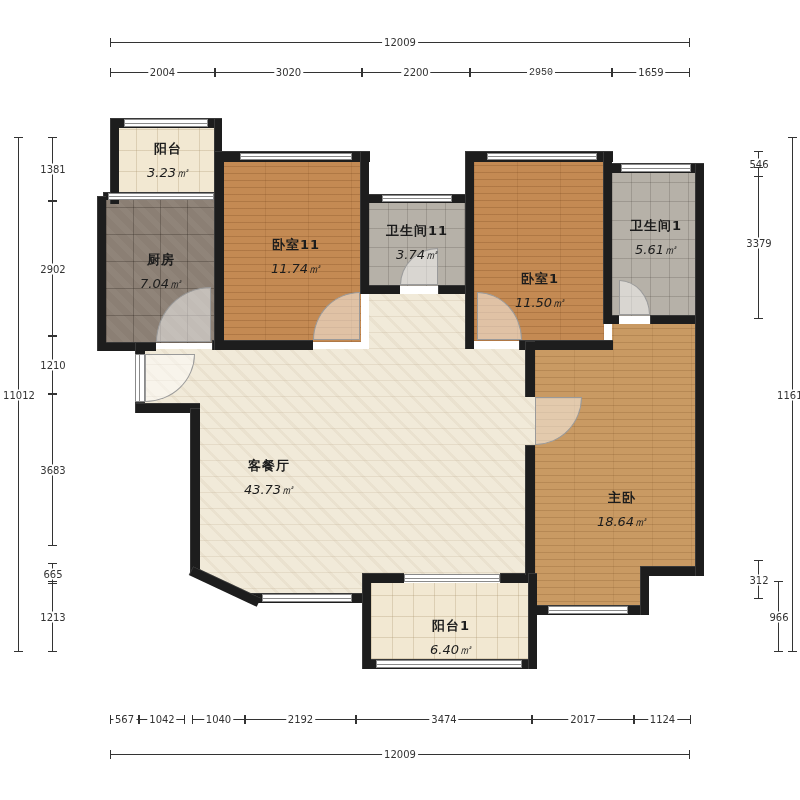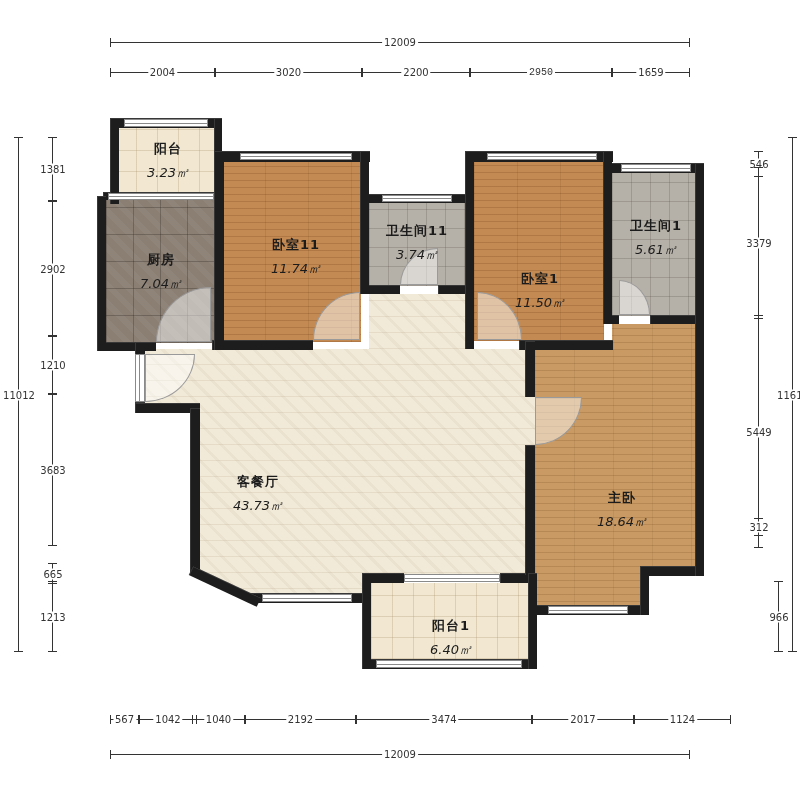--- a/index.html
+++ b/index.html
@@ -133,21 +133,21 @@
       <div class="rarea">3.74㎡</div>
     </div>
     <div class="room-label" style="left: 540px; top: 251px; margin-top: 40px;">
       <div class="rname">卧室1</div>
       <div class="rarea">11.50㎡</div>
     </div>
     <div class="room-label" style="left: 656px; top: 238px;">
       <div class="rname">卫生间1</div>
       <div class="rarea">5.61㎡</div>
     </div>
-    <div class="room-label" style="left: 258px; top: 478px; margin-top: 16px;">
+    <div class="room-label" style="left: 269px; top: 478px;">
       <div class="rname">客餐厅</div>
       <div class="rarea">43.73㎡</div>
     </div>
     <div class="room-label" style="left: 622px; top: 510px;">
       <div class="rname">主卧</div>
       <div class="rarea">18.64㎡</div>
     </div>
     <div class="room-label" style="left: 451px; top: 630px; margin-top: 8px;">
       <div class="rname">阳台1</div>
       <div class="rarea">6.40㎡</div>
@@ -187,21 +187,21 @@
       <div class="tick" style="left: 0px;"></div>
       <div class="tick" style="right: 0px;"></div>
       <div class="lbl">12009</div>
     </div>
     <div class="dim dim-h" style="left: 110px; top: 713px; width: 29px; height: 13px;">
       <div class="line"></div>
       <div class="tick" style="left: 0px;"></div>
       <div class="tick" style="right: 0px;"></div>
       <div class="lbl">567</div>
     </div>
-    <div class="dim dim-h" style="left: 139px; top: 713px; width: 58px; height: 13px;">
+    <div class="dim dim-h" style="left: 139px; top: 713px; width: 46px; height: 13px;">
       <div class="line"></div>
       <div class="tick" style="left: 0px;"></div>
       <div class="tick" style="right: 0px;"></div>
       <div class="lbl">1042</div>
     </div>
     <div class="dim dim-h" style="left: 192px; top: 713px; width: 53px; height: 13px;">
       <div class="line"></div>
       <div class="tick" style="left: 0px;"></div>
       <div class="tick" style="right: 0px;"></div>
       <div class="lbl">1040</div>
@@ -217,21 +217,21 @@
       <div class="tick" style="left: 0px;"></div>
       <div class="tick" style="right: 0px;"></div>
       <div class="lbl">3474</div>
     </div>
     <div class="dim dim-h" style="left: 532px; top: 713px; width: 102px; height: 13px;">
       <div class="line"></div>
       <div class="tick" style="left: 0px;"></div>
       <div class="tick" style="right: 0px;"></div>
       <div class="lbl">2017</div>
     </div>
-    <div class="dim dim-h" style="left: 634px; top: 713px; width: 57px; height: 13px; padding-left: 40px;">
+    <div class="dim dim-h" style="left: 634px; top: 713px; width: 57px; height: 13px;">
       <div class="line"></div>
       <div class="tick" style="left: 0px;"></div>
       <div class="tick" style="right: 0px;"></div>
       <div class="lbl">1124</div>
     </div>
     <div class="dim dim-h" style="left: 110px; top: 748px; width: 580px; height: 13px;">
       <div class="line"></div>
       <div class="tick" style="left: 0px;"></div>
       <div class="tick" style="right: 0px;"></div>
       <div class="lbl">12009</div>
@@ -283,27 +283,21 @@
       <div class="tick" style="top: 0px;"></div>
       <div class="tick" style="bottom: 0px;"></div>
       <div class="lbl">546</div>
     </div>
     <div class="dim dim-v" style="left: 752px; top: 167px; width: 13px; height: 152px;">
       <div class="line"></div>
       <div class="tick" style="top: 0px;"></div>
       <div class="tick" style="bottom: 0px;"></div>
       <div class="lbl">3379</div>
     </div>
-    <div class="dim dim-v" style="left: 752px; top: 315px; width: 13px; height: 233px;">
-      <div class="line"></div>
-      <div class="tick" style="top: 0px;"></div>
-      <div class="tick" style="bottom: 0px;"></div>
-      <div class="lbl">5449</div>
-    </div>
-    <div class="dim dim-v" style="left: 752px; top: 518px; width: 13px; height: 18px;">
+    <div class="dim dim-v" style="left: 752px; top: 560px; width: 13px; height: 39px;">
       <div class="line"></div>
       <div class="tick" style="top: 0px;"></div>
       <div class="tick" style="bottom: 0px;"></div>
       <div class="lbl">312</div>
     </div>
     <div class="dim dim-v" style="left: 752px; top: 581px; width: 13px; height: 71px; margin-left: 20px;">
       <div class="line"></div>
       <div class="tick" style="top: 0px;"></div>
       <div class="tick" style="bottom: 0px;"></div>
       <div class="lbl">966</div>

